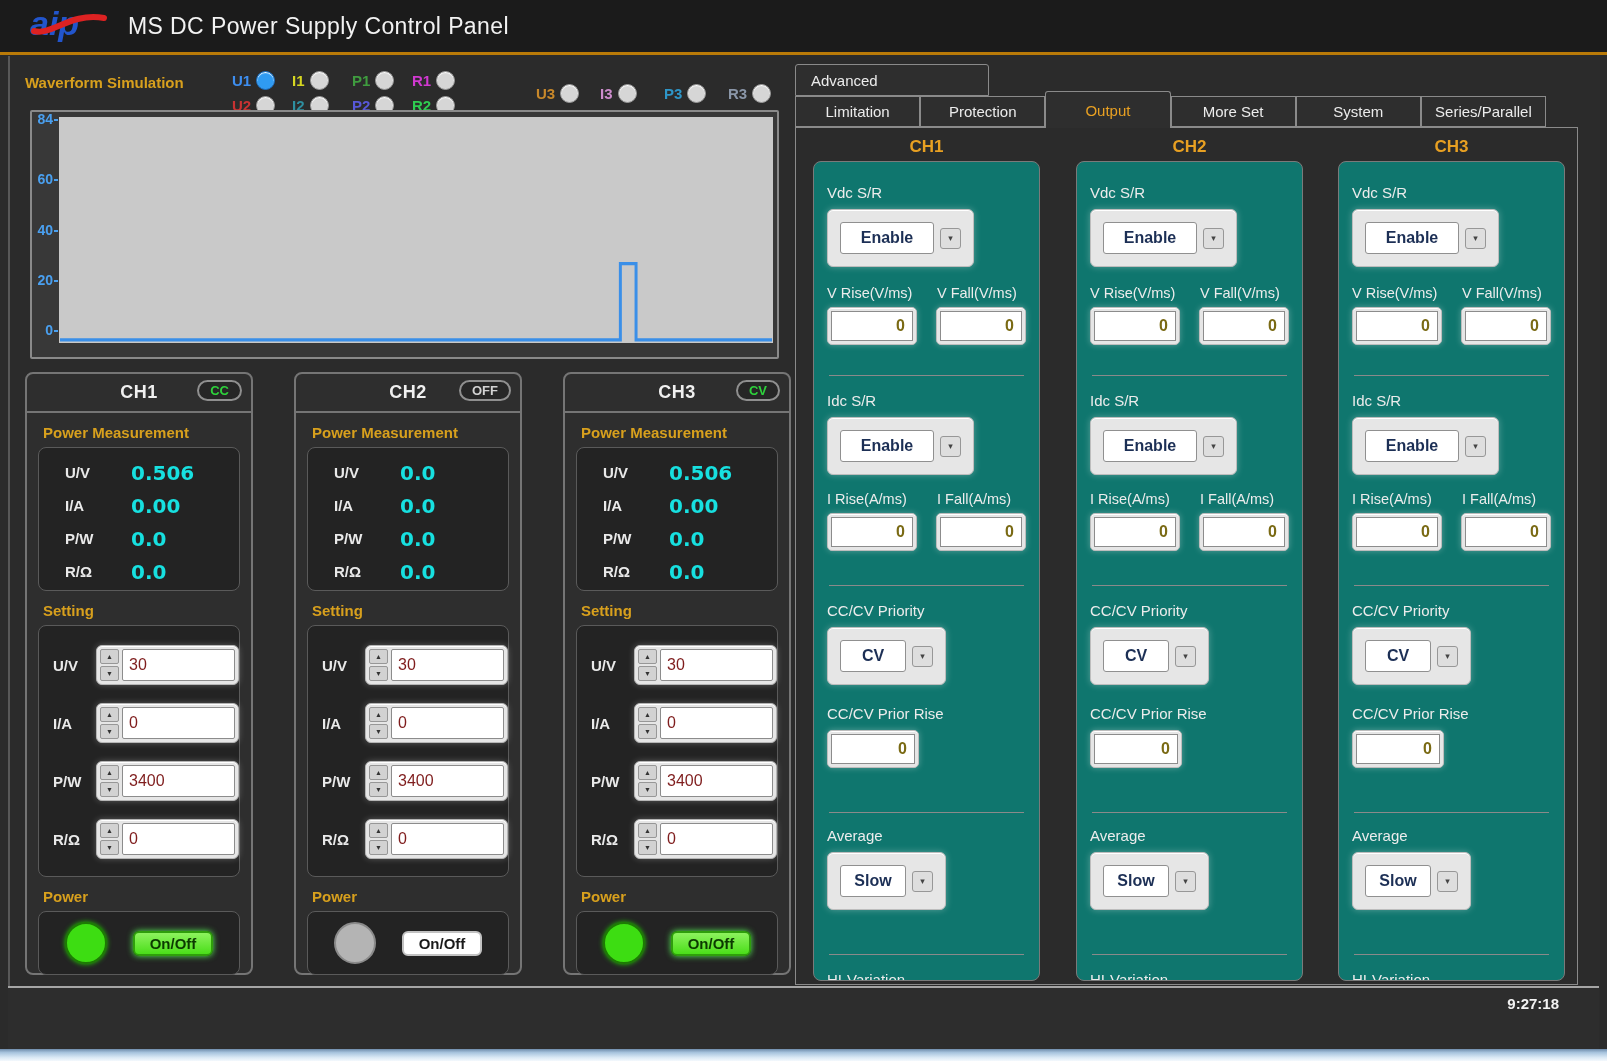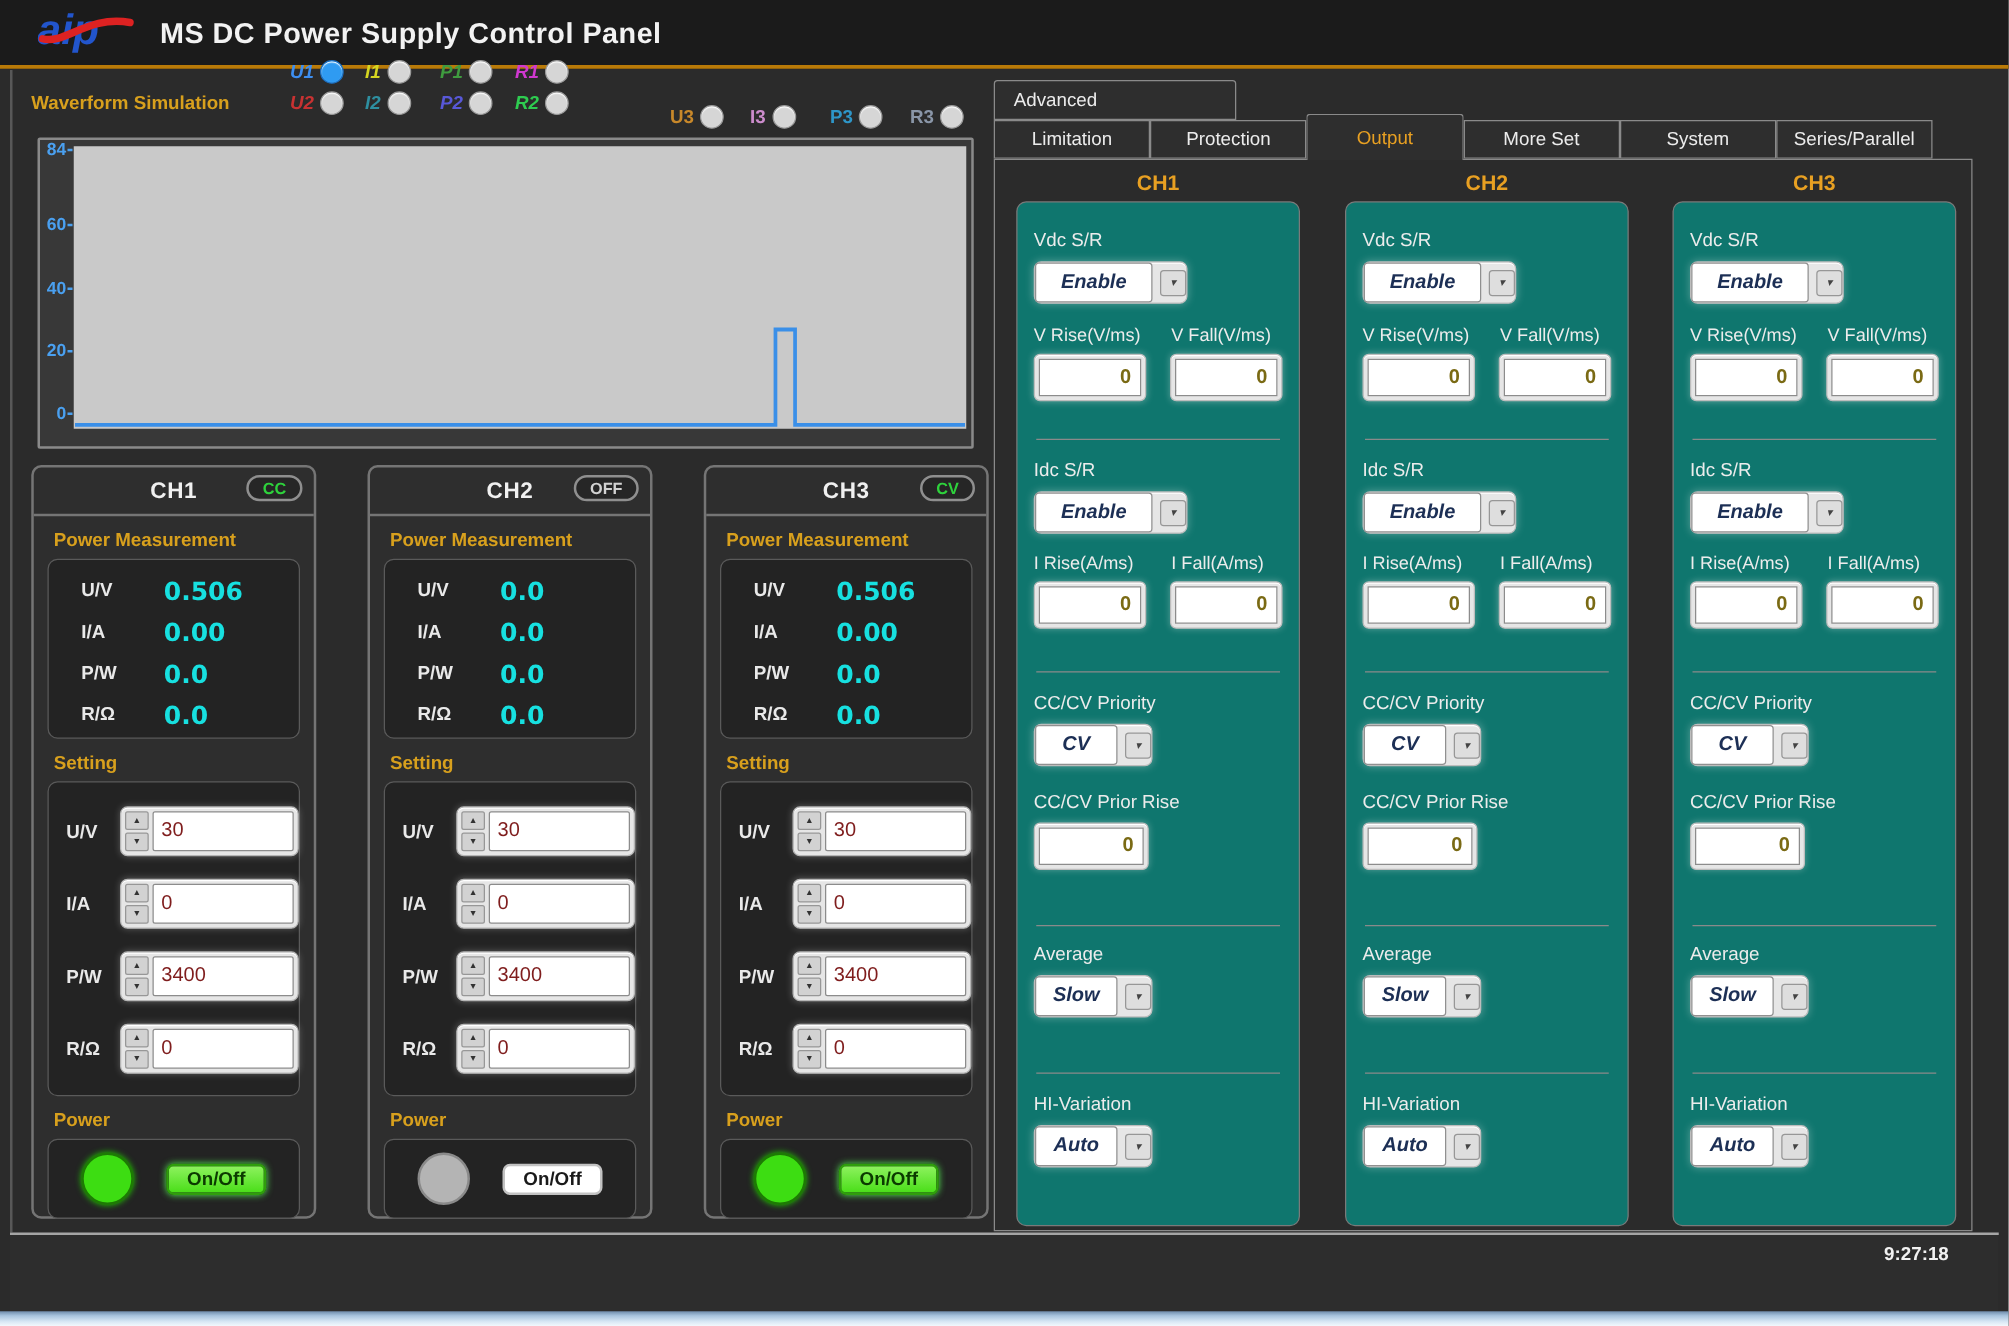--- a/index.html
+++ b/index.html
@@ -3,27 +3,27 @@
 <meta charset="utf-8">
 <style>
   html,body{margin:0;padding:0;background:#ffffff;}
   .app{position:relative;width:1607px;height:1061px;background:#2b2b2b;overflow:hidden;
        font-family:"Liberation Sans",sans-serif;-webkit-font-smoothing:antialiased;}
 
   
   .header{position:absolute;left:0;top:0;width:100%;height:52px;background:#1b1b1b;
           border-bottom:3px solid #b97a08;display:flex;align-items:center;}
   .logo{margin-left:30px;flex:0 0 auto;}
-  .title{color:#f2f2f2;font-size:23px;font-weight:bold;margin-left:20px;letter-spacing:.4px;}
+  .title{color:#f2f2f2;font-size:23px;font-weight:normal;margin-left:20px;letter-spacing:.4px;}
 
   .win-edge-left{position:absolute;left:8px;top:56px;width:2px;height:930px;background:#7d7d7d;opacity:.55;}
 
   
   .wave-label{position:absolute;left:25px;top:74px;color:#d8a01d;font-size:15px;font-weight:bold;}
-  .radio-grid{position:absolute;left:232px;top:45px;font-style:italic;}
+  .radio-grid{position:absolute;left:232px;top:68px;}
   .radio-row{display:flex;gap:12px;height:25px;align-items:center;}
   .radio{display:flex;align-items:center;gap:5px;width:48px;cursor:pointer;}
   .rlabel{font-size:15px;font-weight:bold;}
   .dot{width:17px;height:17px;border-radius:50%;background:#d6d6d6;border:1px solid #9a9a9a;
        box-shadow:inset 0 1px 1px #fff;}
   .dot.sel{background:#2f9bf2;border-color:#1d6fc0;}
   .radio-row3{position:absolute;left:536px;top:81px;display:flex;gap:16px;align-items:center;height:25px;}
 
   .chart{position:absolute;left:30px;top:110px;width:745px;height:245px;background:#383838;
          border:2px solid #8a8a8a;border-radius:2px;}
@@ -78,21 +78,21 @@
   .tab.selected{height:37px;color:#e8a022;border-bottom:none;z-index:3;position:relative;
                 border-radius:3px 3px 0 0;transform:translateY(1px);background:#2e2e2e;}
   .content-box{position:absolute;left:795px;top:127px;width:783px;height:858px;box-sizing:border-box;
                border:1px solid #8a8a8a;background:#2b2b2b;}
   .col-header{position:absolute;top:9px;width:227px;text-align:center;color:#e8a022;
               font-size:17px;font-weight:bold;}
   .col{position:absolute;top:33px;width:227px;height:820px;box-sizing:border-box;background:#0f766e;
        border:1px solid #7a7a7a;border-radius:8px;padding:12px 13px 0 13px;overflow:hidden;}
   .flabel{color:#ececec;font-size:15px;}
   .dd{display:inline-flex;align-items:center;background:#e6e6e6;border:1px solid #bdbdbd;border-radius:6px;
-      padding:0;height:32px;box-sizing:content-box;box-shadow:0 0 7px rgba(255,255,255,.3),inset 0 1px 0 #fff;font-style:italic;}
+      padding:12px;height:32px;box-sizing:content-box;box-shadow:0 0 7px rgba(255,255,255,.3),inset 0 1px 0 #fff;}
   .dd-value{background:#fff;border:1px solid #909090;border-radius:3px;height:30px;display:flex;
             align-items:center;justify-content:center;color:#1c2f55;font-weight:bold;font-size:16px;padding:0 8px;}
   .dd-value.w-lg{min-width:76px;}
   .dd-value.w-sm{min-width:48px;}
   .dd-btn{width:19px;height:19px;background:#dedede;border:1px solid #979797;border-radius:3px;
           margin-left:6px;display:flex;align-items:center;justify-content:center;font-size:9px;color:#444;cursor:pointer;}
   .dual-labels{display:flex;color:#ececec;font-size:14.5px;}
   .dual-labels span:first-child{width:110px;flex:0 0 auto;}
   .dual-inputs{display:flex;gap:19px;}
   .num-input{background:#e6e6e6;border:1px solid #bdbdbd;border-radius:5px;padding:3px;width:84px;height:30px;

